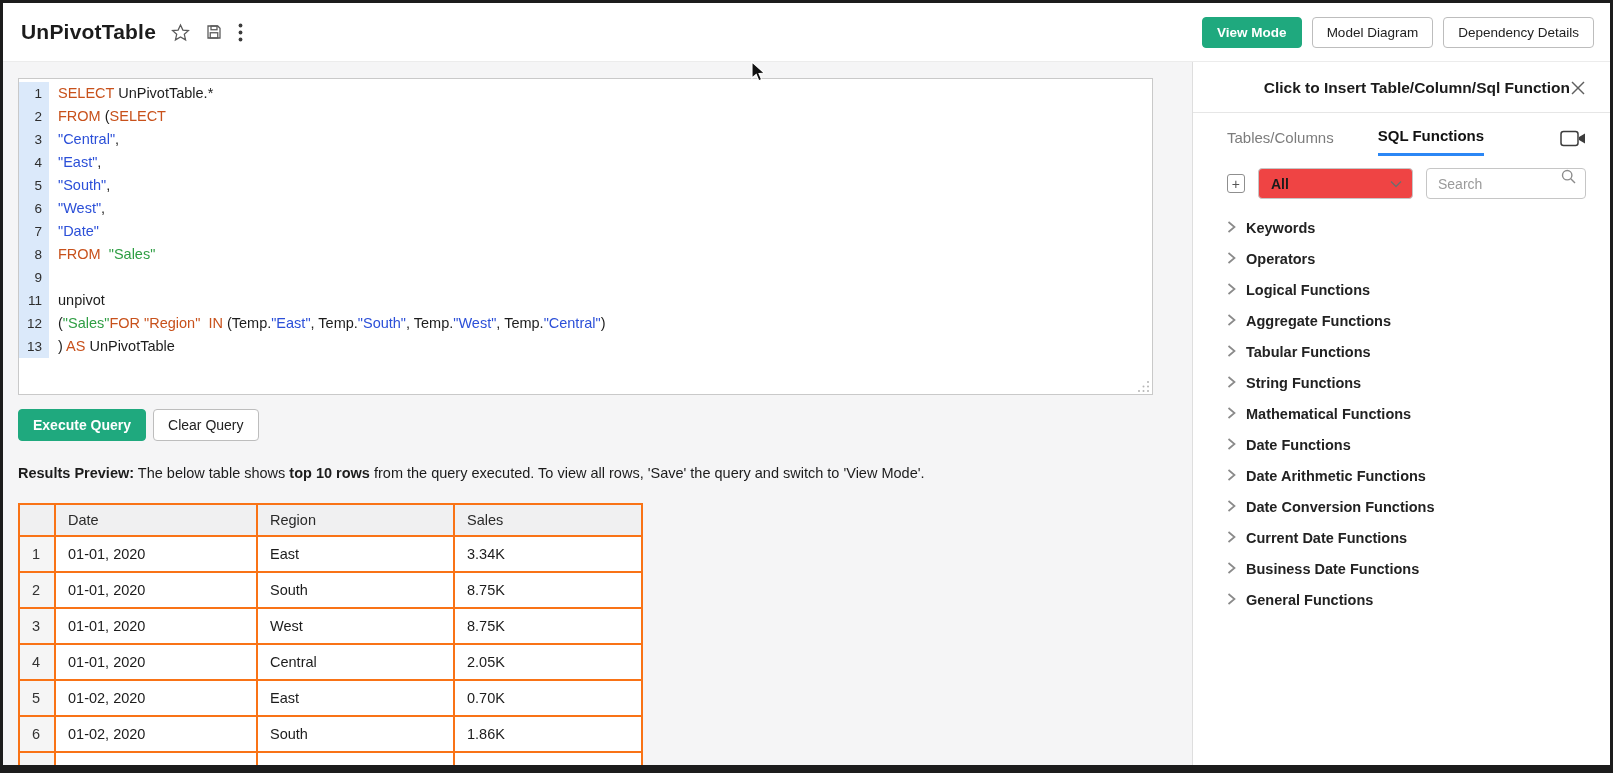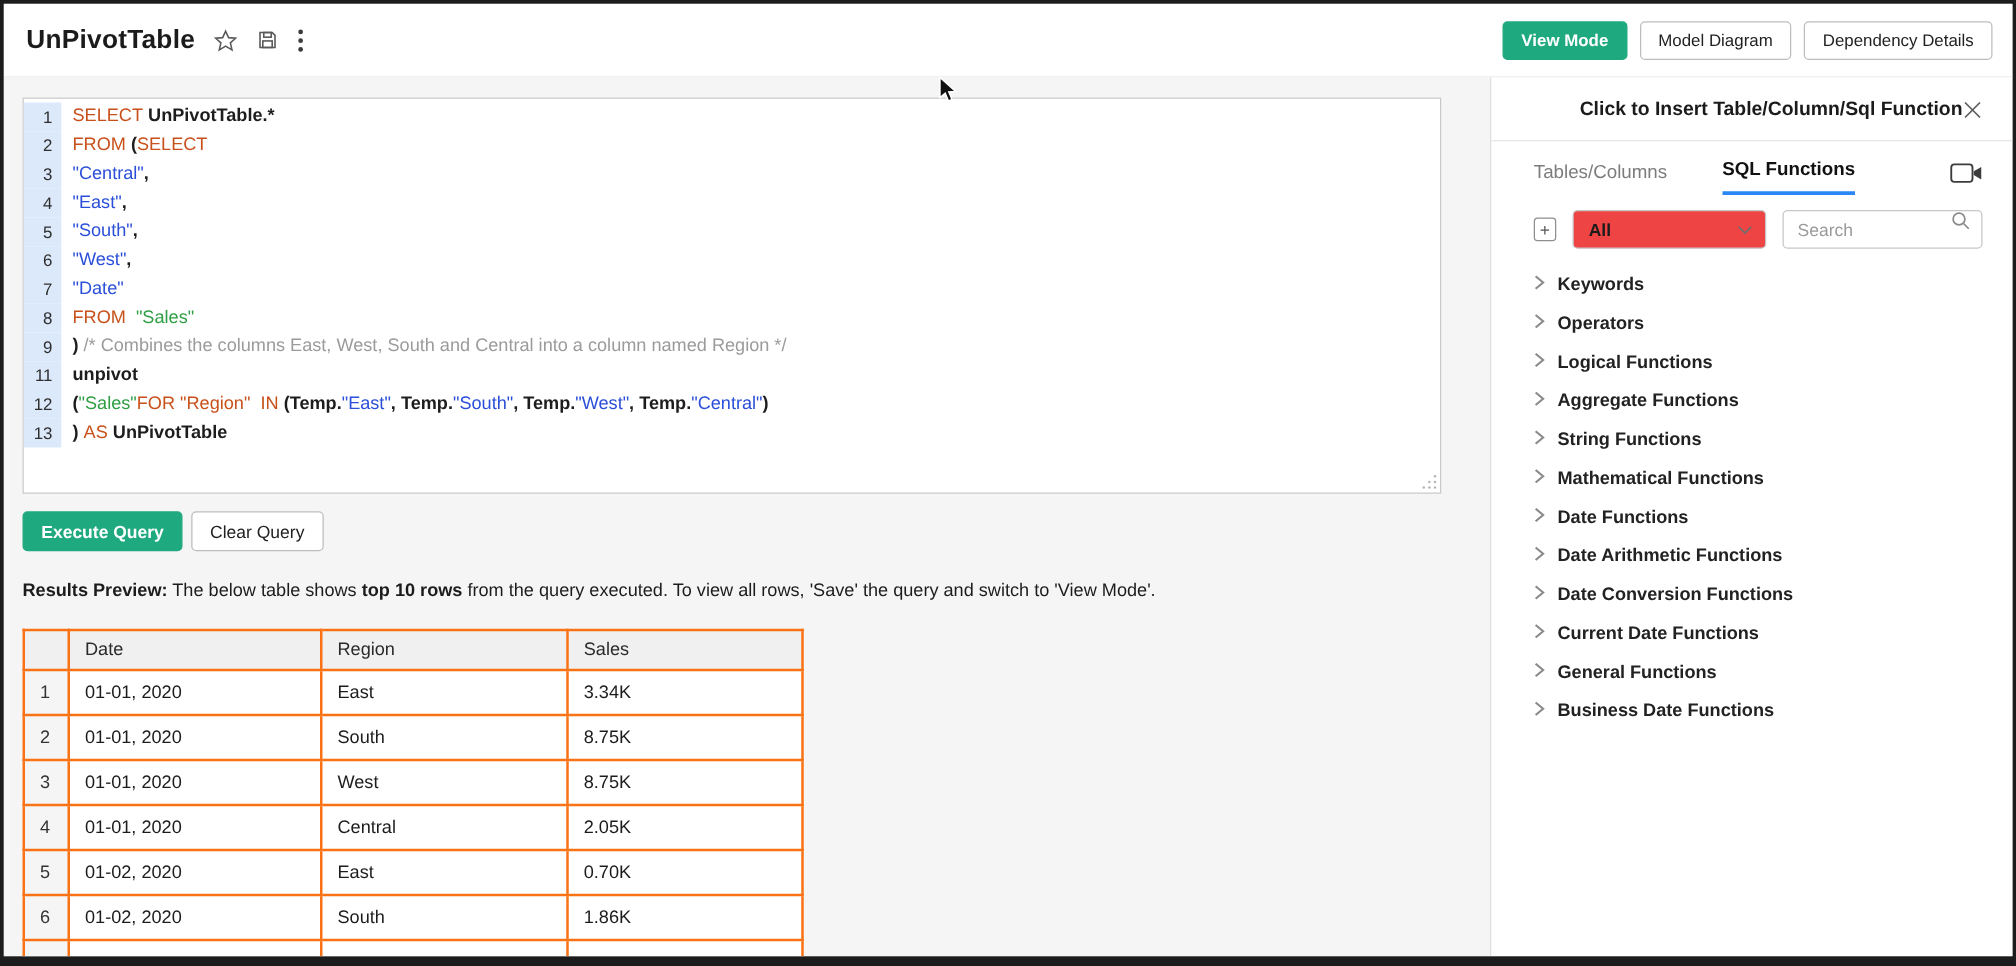--- a/index.html
+++ b/index.html
@@ -43,21 +43,21 @@
   .code-line { display: flex; height: 23px; line-height: 23px; font-size: 14.5px; }
   .gutter {
     width: 30px; flex: 0 0 30px; background: #dbe9fa; color: #2e2e2e;
     text-align: right; padding-right: 7px; font-size: 13.5px;
   }
   .code-text { padding-left: 9px; white-space: pre; color: #1d1d1d; }
   .kw  { color: #C8511B; }
   .str { color: #2B4FD8; }
   .tbl { color: #2F9E44; }
   .cmt { color: #9B9B9B; }
-  .pl  { color: #1d1d1d; font-weight: bold; }
+  .pl  { color: #1d1d1d; }
   .resize-handle { position: absolute; right: 2px; bottom: 2px; width: 13px; height: 13px; cursor: nwse-resize; }
   
   .query-actions { position: absolute; left: 15px; top: 347px; display: flex; gap: 7px; }
   .query-actions .btn { height: 32px; font-size: 14px; }
   
   .results-line { position: absolute; left: 15px; top: 403px; font-size: 14.5px; color: #1c1c1c; width: 1100px; }
   .results-line b { font-weight: bold; }
   .results-table-wrap { position: absolute; left: 15px; top: 441px; }
   table.results { border-collapse: collapse; background: #fff; }
   table.results th, table.results td {
@@ -169,21 +169,20 @@
           <div class="code-line">
             <span class="gutter">7</span>
             <span class="code-text"><span class="str">"Date"</span></span>
           </div>
           <div class="code-line">
             <span class="gutter">8</span>
             <span class="code-text"><span class="kw">FROM</span><span class="pl">  </span><span class="tbl">"Sales"</span></span>
           </div>
           <div class="code-line">
             <span class="gutter">9</span>
-            <span class="code-text"><span class="pl">) </span><span class="cmt">/* Combines the columns East, West, South and Central into a column named Region */</span></span>
           </div>
           <div class="code-line">
             <span class="gutter">11</span>
             <span class="code-text"><span class="pl">unpivot</span></span>
           </div>
           <div class="code-line">
             <span class="gutter">12</span>
             <span class="code-text"><span class="pl">(</span><span class="tbl">"Sales"</span><span class="kw">FOR</span><span class="pl"> </span><span class="kw">"Region"</span><span class="pl">  </span><span class="kw">IN</span><span class="pl"> (Temp.</span><span class="str">"East"</span><span class="pl">, Temp.</span><span class="str">"South"</span><span class="pl">, Temp.</span><span class="str">"West"</span><span class="pl">, Temp.</span><span class="str">"Central"</span><span class="pl">)</span></span>
           </div>
           <div class="code-line">
@@ -339,20 +338,26 @@
         <div class="sb-item">
           <span><svg width="9" height="12" viewBox="0 0 9 12" fill="none" stroke="#8a8a8a" stroke-width="1.7">
               <polyline points="1.5,1 7.5,6 1.5,11"></polyline>
             </svg></span>
           <span class="lbl">Aggregate Functions</span>
         </div>
         <div class="sb-item">
           <span><svg width="9" height="12" viewBox="0 0 9 12" fill="none" stroke="#8a8a8a" stroke-width="1.7">
               <polyline points="1.5,1 7.5,6 1.5,11"></polyline>
             </svg></span>
+          <span class="lbl">Tabular Functions</span>
+        </div>
+        <div class="sb-item">
+          <span><svg width="9" height="12" viewBox="0 0 9 12" fill="none" stroke="#8a8a8a" stroke-width="1.7">
+              <polyline points="1.5,1 7.5,6 1.5,11"></polyline>
+            </svg></span>
           <span class="lbl">String Functions</span>
         </div>
         <div class="sb-item">
           <span><svg width="9" height="12" viewBox="0 0 9 12" fill="none" stroke="#8a8a8a" stroke-width="1.7">
               <polyline points="1.5,1 7.5,6 1.5,11"></polyline>
             </svg></span>
           <span class="lbl">Mathematical Functions</span>
         </div>
         <div class="sb-item">
           <span><svg width="9" height="12" viewBox="0 0 9 12" fill="none" stroke="#8a8a8a" stroke-width="1.7">
@@ -375,27 +380,27 @@
         <div class="sb-item">
           <span><svg width="9" height="12" viewBox="0 0 9 12" fill="none" stroke="#8a8a8a" stroke-width="1.7">
               <polyline points="1.5,1 7.5,6 1.5,11"></polyline>
             </svg></span>
           <span class="lbl">Current Date Functions</span>
         </div>
         <div class="sb-item">
           <span><svg width="9" height="12" viewBox="0 0 9 12" fill="none" stroke="#8a8a8a" stroke-width="1.7">
               <polyline points="1.5,1 7.5,6 1.5,11"></polyline>
             </svg></span>
+          <span class="lbl">Business Date Functions</span>
+        </div>
+        <div class="sb-item">
+          <span><svg width="9" height="12" viewBox="0 0 9 12" fill="none" stroke="#8a8a8a" stroke-width="1.7">
+              <polyline points="1.5,1 7.5,6 1.5,11"></polyline>
+            </svg></span>
           <span class="lbl">General Functions</span>
-        </div>
-        <div class="sb-item">
-          <span><svg width="9" height="12" viewBox="0 0 9 12" fill="none" stroke="#8a8a8a" stroke-width="1.7">
-              <polyline points="1.5,1 7.5,6 1.5,11"></polyline>
-            </svg></span>
-          <span class="lbl">Business Date Functions</span>
         </div>
       </div>
   </div>
 </div>
 
 <span class="cursor">
   <svg width="17" height="22" viewBox="0 0 17 22">
     <path d="M1 1 L1 17 L5.2 13.5 L7.8 19.8 L10.6 18.6 L8 12.5 L13.5 12.2 Z" fill="#111" stroke="#fff" stroke-width="1.1"></path>
   </svg>
 </span>

